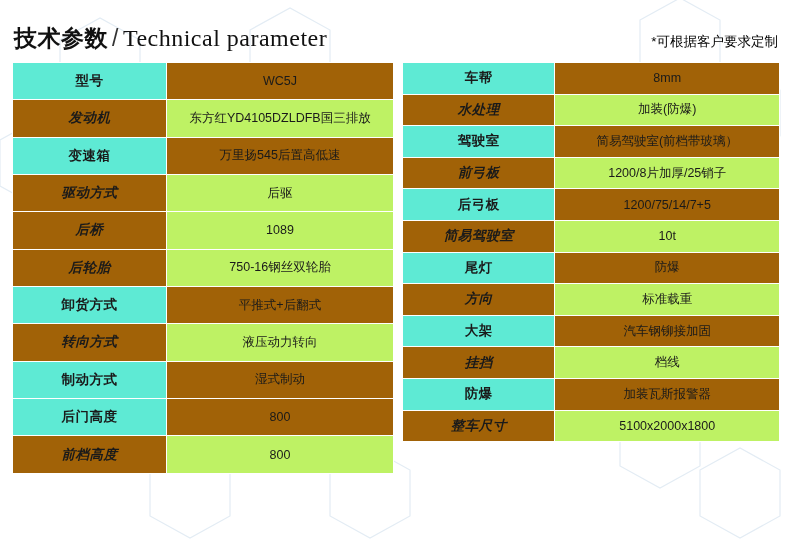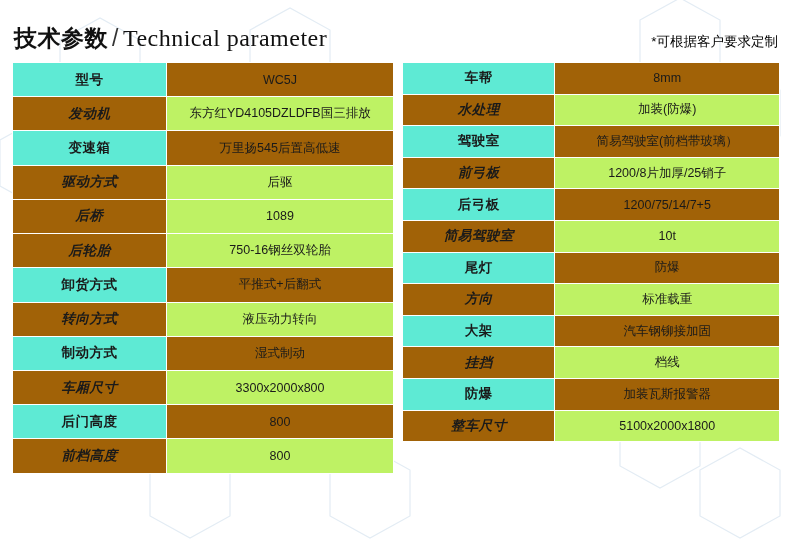--- a/index.html
+++ b/index.html
@@ -165,24 +165,20 @@
           <td class="v">平推式+后翻式</td>
         </tr>
         <tr class="alt">
           <td class="k">转向方式</td>
           <td class="v">液压动力转向</td>
         </tr>
         <tr>
           <td class="k">制动方式</td>
           <td class="v">湿式制动</td>
         </tr>
-        <tr class="alt">
-          <td class="k">车厢尺寸</td>
-          <td class="v">3300x2000x800</td>
-        </tr>
         <tr>
           <td class="k">后门高度</td>
           <td class="v">800</td>
         </tr>
         <tr class="alt">
           <td class="k">前档高度</td>
           <td class="v">800</td>
         </tr>
       </tbody>
     </table>

